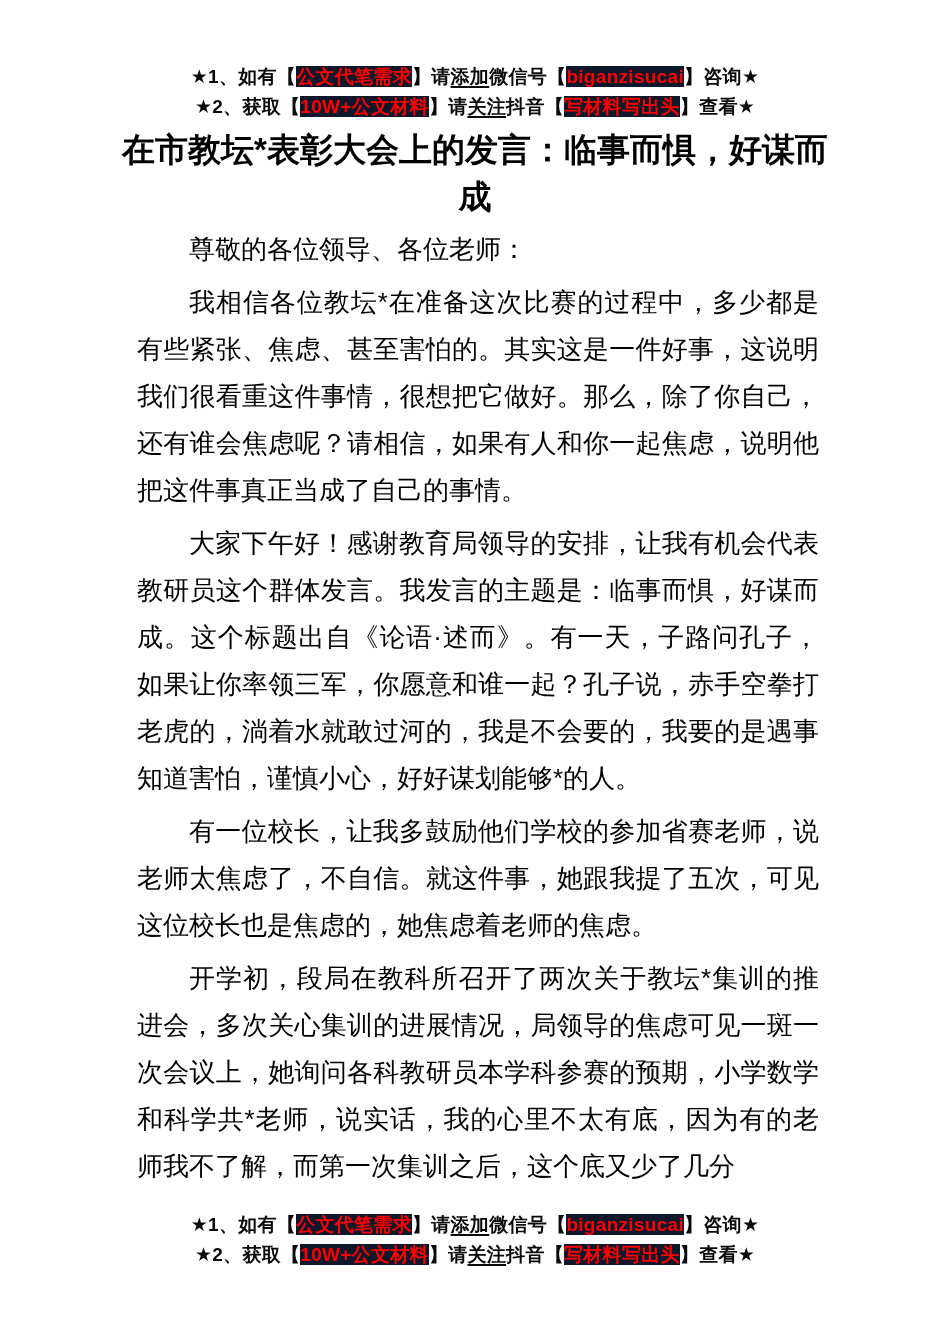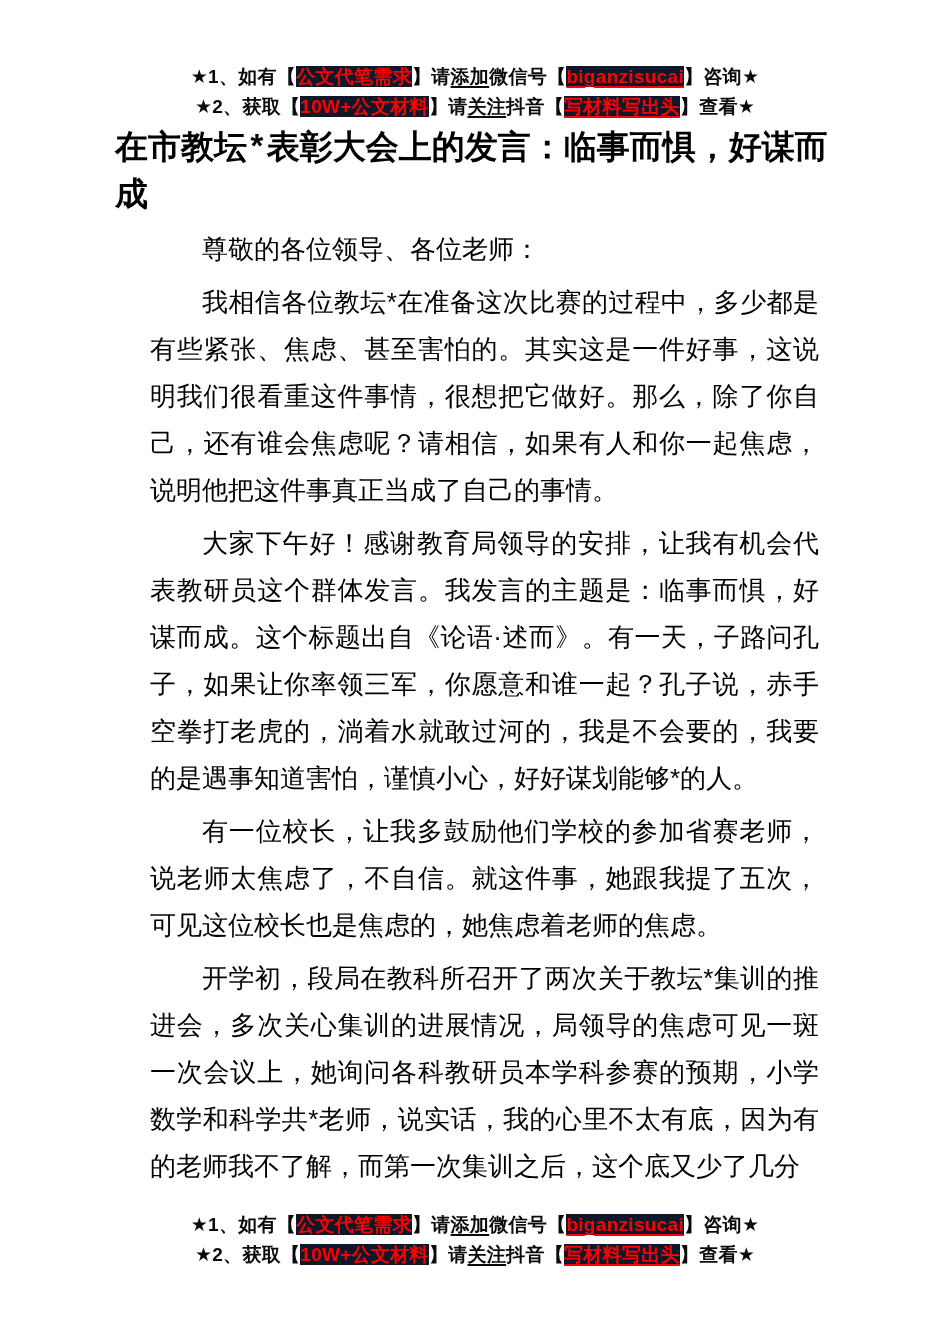--- a/index.html
+++ b/index.html
@@ -30,49 +30,48 @@
     background: #0f172a;
     color: #ff0000;
   }
   .u-black {
     text-decoration: underline;
     text-decoration-color: #0a0a0a;
     text-decoration-thickness: 2px;
     text-underline-offset: 3px;
   }
   .hl-u-red {
-    text-decoration: underline;
     text-decoration-color: #ff0000;
     text-decoration-thickness: 2px;
     text-underline-offset: 3px;
   }
   .doc-title {
     position: absolute;
     top: 126px;
     left: 115px;
     right: 115px;
     margin: 0;
+    text-align: center;
     font-size: 33px;
     line-height: 47px;
     font-weight: 700;
     color: #000000;
-    font-family: Liberation Mono, monospace;
   }
   .doc-body {
     position: absolute;
     top: 226px;
     left: 133px;
     width: 686px;
     font-size: 26px;
     line-height: 47px;
     text-align: justify;
     color: #000000;
   }
   .doc-body p {
-    margin: 0 0 6px 17px;
+    margin: 0 0 6px 4px;
     text-indent: 2em;
   }
 </style>
 </head>
 <body>
 
 <div class="banner banner--header">
   <div class="banner-line">
     <span>★1、如有【</span><span class="hl">公文代笔需求</span><span>】请</span><span class="u-black">添加</span><span>微信号【</span><span class="hl hl-u-red">biganzisucai</span><span>】咨询★</span>
   </div>

